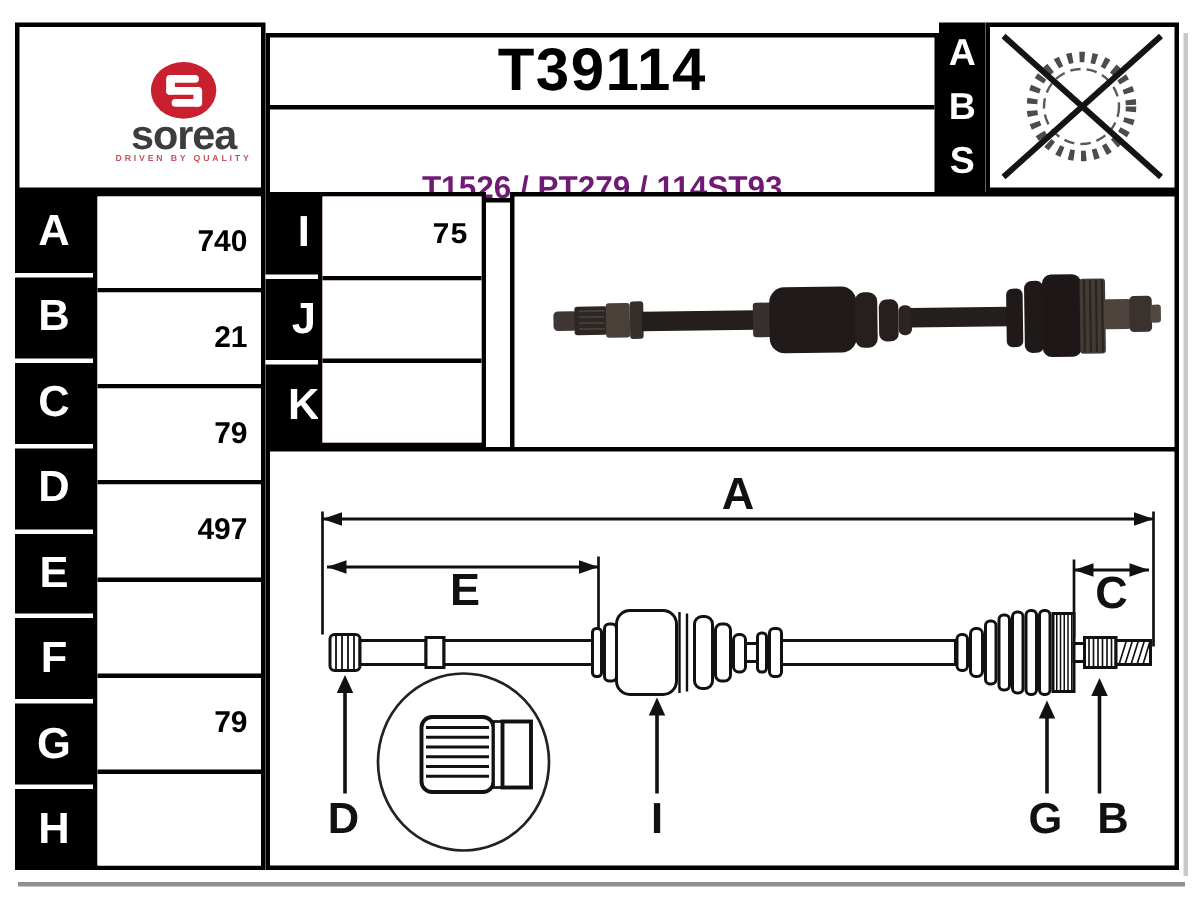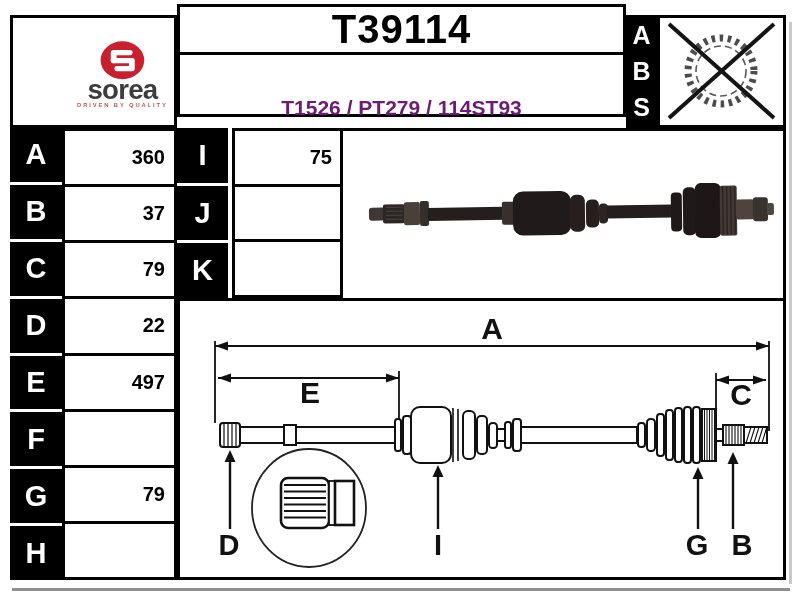--- a/index.html
+++ b/index.html
@@ -2,37 +2,37 @@
 <html><head>
 <meta charset="utf-8">
 <style>
   html,body{margin:0;padding:0;background:#fff;}
   #page{position:relative;width:800px;height:600px;background:#fff;
         font-family:"Liberation Sans",sans-serif;overflow:hidden;}
   .abs{position:absolute;box-sizing:border-box;}
   .cell{border:3px solid #000;background:#fff;}
   
   #logo-box{left:10px;top:15px;width:167px;height:113px;padding-left:44px;}
-  #header-box{left:177px;top:4px;width:449px;height:113px;display:flex;flex-direction:column;}
+  #header-box{left:177px;top:22px;width:449px;height:113px;display:flex;flex-direction:column;}
   #part-number-row{height:67px;border-bottom:3px solid #000;display:flex;align-items:center;justify-content:center;}
   #part-number{font-size:40px;font-weight:bold;letter-spacing:1px;color:#000;}
   #refs-row{flex:1;display:flex;align-items:center;justify-content:center;}
   #refs-text{font-size:21px;font-weight:bold;color:#701a75;margin-top:41px;}
   #abs-strip{left:626px;top:15px;width:31px;height:113px;background:#000;display:flex;flex-direction:column;
              align-items:center;justify-content:space-around;padding:3px 0;}
   #abs-strip span{color:#fff;font-size:25px;font-weight:bold;line-height:1;}
   #gear-box{left:657px;top:15px;width:129px;height:113px;}
   
   .letter-col{display:flex;flex-direction:column;background:#fff;row-gap:3px;}
   .letter-box{flex:1;background:#000;color:#fff;display:flex;align-items:center;justify-content:center;
               font-size:29px;font-weight:bold;}
   #letters-left{left:10px;top:128px;width:52px;height:452px;}
   #values-left{left:62px;top:128px;width:115px;height:452px;border:3px solid #000;display:flex;flex-direction:column;background:#fff;}
   #letters-mid{left:177px;top:128px;width:51px;height:170px;}
-  #values-mid{left:232px;top:128px;width:112px;height:170px;border:3px solid #000;display:flex;flex-direction:column;background:#f9a8d4;}
+  #values-mid{left:212px;top:128px;width:112px;height:170px;border:3px solid #000;display:flex;flex-direction:column;background:#f9a8d4;font-family:Liberation Mono, monospace;}
   .value-cell{flex:1;border-bottom:3px solid #000;display:flex;align-items:center;justify-content:flex-end;
               padding-right:9px;font-size:20px;font-weight:bold;color:#000;background:#fff;}
   .value-cell:last-child{border-bottom:none;}
   
   #photo-box{left:340px;top:128px;width:446px;height:173px;}
   #drawing-box{left:177px;top:298px;width:609px;height:282px;}
   #photo-box svg,#drawing-box svg,#gear-box svg,#logo-box svg{display:block;width:100%;height:100%;}
   
   #shadow-bottom{left:12px;top:588px;width:778px;height:3px;background:#8f8f8f;}
   #shadow-right{left:789px;top:22px;width:3px;height:562px;background:#c7c7c7;}
@@ -86,24 +86,23 @@
     <div class="letter-box">A</div>
     <div class="letter-box">B</div>
     <div class="letter-box">C</div>
     <div class="letter-box">D</div>
     <div class="letter-box">E</div>
     <div class="letter-box">F</div>
     <div class="letter-box">G</div>
     <div class="letter-box">H</div>
   </div>
   <div class="abs" id="values-left">
-    <div class="value-cell">360</div>
-    <div class="value-cell">37</div>
+    <div class="value-cell">740</div>
+    <div class="value-cell">21</div>
     <div class="value-cell">79</div>
-    <div class="value-cell">22</div>
     <div class="value-cell">497</div>
     <div class="value-cell"></div>
     <div class="value-cell">79</div>
     <div class="value-cell"></div>
   </div>
 
   <div class="abs letter-col" id="letters-mid">
     <div class="letter-box">I</div>
     <div class="letter-box">J</div>
     <div class="letter-box">K</div>

